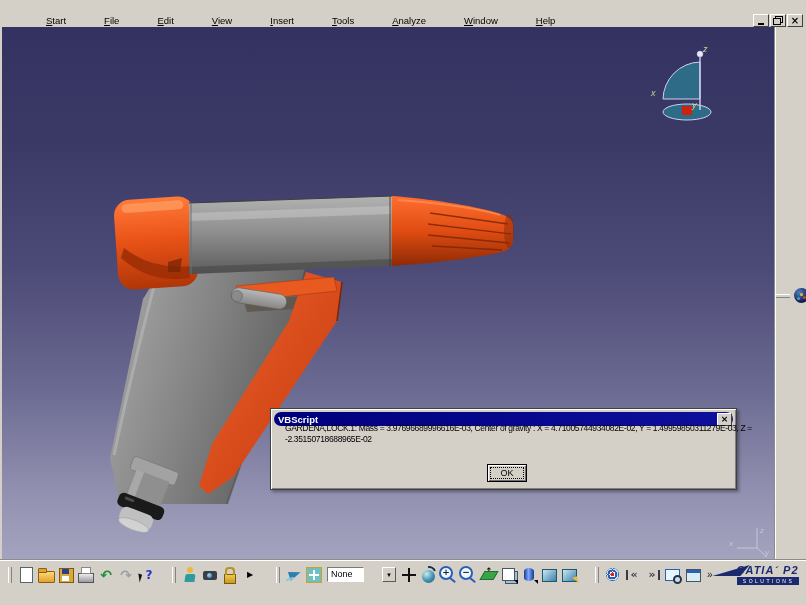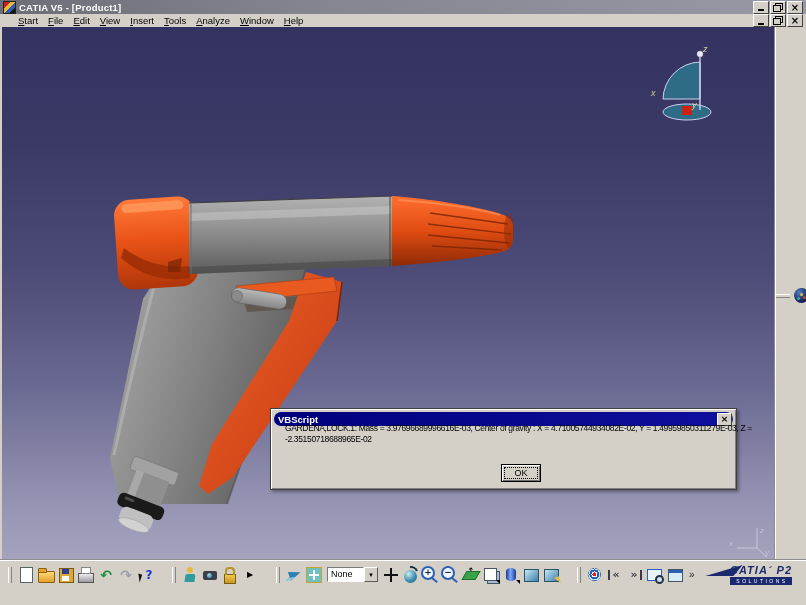--- a/index.html
+++ b/index.html
@@ -15,21 +15,21 @@
   .wbtns{margin-left:auto;display:flex;margin-right:3px;}
   .wbtn{width:14px;height:11px;background:#d4d0c8;border:1px solid;border-color:#fff #404040 #404040 #fff;
     display:flex;align-items:center;justify-content:center;margin-left:1px;position:relative;}
   .g-min{width:6px;height:2px;background:#000;margin-top:6px;}
   .g-rest{width:6px;height:5px;border:1px solid #000;box-shadow:2px -2px 0 -1px #d4d0c8,2px -2px 0 0 #000;margin-top:2px;margin-left:-2px;}
   .g-close::before{content:"×";font:bold 10px "DejaVu Sans",sans-serif;line-height:9px;color:#000;}
   
   .menubar{position:absolute;left:0;top:14px;right:0;height:13px;background:#d4d0c8;
     display:flex;align-items:center;padding-left:13px;font-size:9.5px;color:#000;}
   .menu-items{display:flex;align-items:center;}
-  .menu-item{padding:0 5px;white-space:nowrap;cursor:default;}
+  .menu-item{padding:0 5px;white-space:nowrap;cursor:default;margin-left:28px;}
   
   .viewport{position:absolute;left:2px;top:27px;width:773px;height:533px;overflow:hidden;
     background:linear-gradient(180deg,#343260 0%,#3b3966 22%,#4c4a76 45%,#6b6a92 68%,#8f8eae 86%,#a5a4bf 100%);}
   .viewport svg{position:absolute;left:0;top:0;}
   
   .toolbar-right{position:absolute;top:27px;right:0;width:31px;height:533px;background:#d4d0c8;
     border-left:1px solid #fff;box-shadow:-1px 0 0 #8c8c8c;display:flex;flex-direction:row;
     align-items:center;padding-top:5px;box-sizing:border-box;}
   
   .toolbar-bottom{position:absolute;left:0;top:560px;right:0;height:28px;background:#d4d0c8;
@@ -39,21 +39,21 @@
   .statusbar{position:absolute;left:0;top:588px;right:0;height:17px;background:#d4d0c8;
     border-top:1px solid #fff;box-shadow:0 -1px 0 #8c8c8c;display:flex;align-items:center;
     padding-left:5px;font-size:9.5px;color:#111;box-sizing:border-box;}
   
   .tbtn{width:20px;height:20px;display:flex;align-items:center;justify-content:center;position:relative;flex:none;}
   .toolbar-right .tbtn{width:24px;height:22px;margin-bottom:0;}
   .grip-v{width:2px;height:16px;border-left:1px solid #fff;border-right:1px solid #848484;margin:0 4px;flex:none;}
   .grip-v.gap{margin-left:16px;}
   .grip-h{height:2px;width:14px;border-top:1px solid #fff;border-bottom:1px solid #848484;margin:4px 0;flex:none;}
   .fly{position:absolute;right:1px;bottom:1px;width:0;height:0;border-left:4px solid transparent;border-top:4px solid #000;}
-  .combo{display:flex;align-items:center;height:17px;margin:0 3px;flex:none;}
+  .combo{display:flex;align-items:center;height:17px;margin:0 3px;flex:none;gap:18px;}
   .combo-box{width:32px;height:13px;background:#fff;border:1px solid;border-color:#7a7a7a #fff #fff #7a7a7a;
     font-size:9px;line-height:13px;padding-left:3px;color:#000;}
   .combo-btn{width:14px;height:15px;background:#d4d0c8;border:1px solid;border-color:#fff #5a5a5a #5a5a5a #fff;
     font-size:6px;display:flex;align-items:center;justify-content:center;color:#000;box-sizing:border-box;}
   .tb-chevron{font-size:10px;color:#222;margin:0 4px;flex:none;}
   .logo{margin-left:auto;display:flex;align-items:flex-start;padding-right:14px;flex:none;}
   .logo-swoosh{width:0;height:0;border-left:28px solid transparent;border-bottom:11px solid #1b2a6e;
     transform:skewX(-40deg);margin-right:-8px;}
   .logo-col{display:flex;flex-direction:column;align-items:stretch;}
   .logo-brand{font-style:italic;font-weight:bold;font-size:11px;color:#1b2a6e;letter-spacing:1px;line-height:11px;text-align:right;}
@@ -144,43 +144,30 @@
     border:1px solid #404040;box-shadow:inset 1px 1px 0 #fff,inset -1px -1px 0 #808080,2px 2px 3px rgba(0,0,0,.35);
     z-index:20;box-sizing:border-box;}
   .dlg-title{position:absolute;left:3px;top:3px;right:3px;height:14px;
     background:linear-gradient(90deg,#00007c,#0f0f9e);color:#fff;font-weight:bold;font-size:9.5px;
     display:flex;align-items:center;padding-left:4px;border-radius:7px;}
   .dlg-close{margin-left:auto;width:13px;height:11px;background:#d4d0c8;border:1px solid;
     border-color:#fff #404040 #404040 #fff;margin-right:1px;display:flex;align-items:center;justify-content:center;}
   .dlg-close::before{content:"×";font:bold 9px "DejaVu Sans",sans-serif;color:#000;line-height:8px;}
   .dlg-text{position:absolute;left:14px;top:14px;right:8px;color:#000;
     font-size:8.5px;letter-spacing:-0.35px;line-height:11px;white-space:nowrap;}
-  .dlg-ok{position:absolute;left:230px;top:55px;width:40px;height:18px;background:#d4d0c8;
+  .dlg-ok{position:absolute;left:216px;top:55px;width:40px;height:18px;background:#d4d0c8;
     border:1px solid #000;box-shadow:inset 1px 1px 0 #fff,inset -1px -1px 0 #707070;
     font-size:9px;color:#000;display:flex;align-items:center;justify-content:center;
     outline:1px dotted #000;outline-offset:-4px;box-sizing:border-box;}
 </style>
 </head>
 <body>
 
 <div class="app">
 
-  <div class="titlebar">
-    <span class="app-icon"></span>
-    <span class="title-text">CATIA V5 - [Product1]</span>
-    <span class="wbtns">
-      <span class="wbtn">
-          <span class="g-min"></span>
-        </span>
-      <span class="wbtn">
-          <span class="g-rest"></span>
-        </span>
-      <span class="wbtn g-close"></span>
-    </span>
-  </div>
 
   <div class="menubar">
     <span class="menu-items">
         <span class="menu-item"><u>S</u>tart</span>
         <span class="menu-item"><u>F</u>ile</span>
         <span class="menu-item"><u>E</u>dit</span>
         <span class="menu-item"><u>V</u>iew</span>
         <span class="menu-item"><u>I</u>nsert</span>
         <span class="menu-item"><u>T</u>ools</span>
         <span class="menu-item"><u>A</u>nalyze</span>

